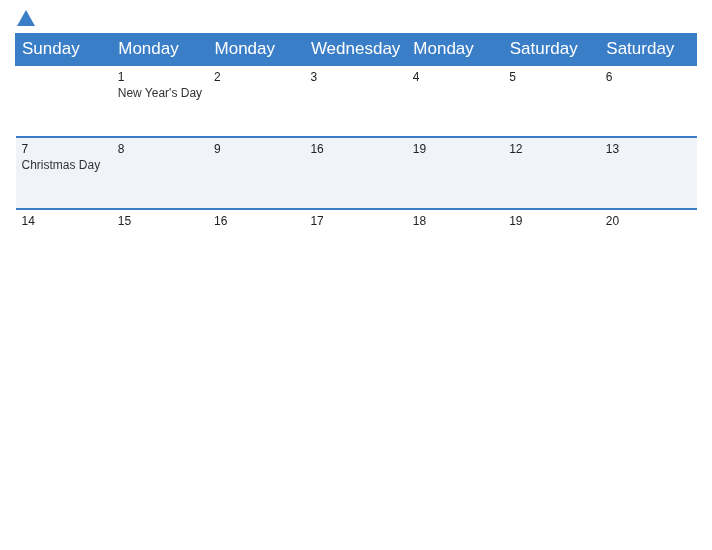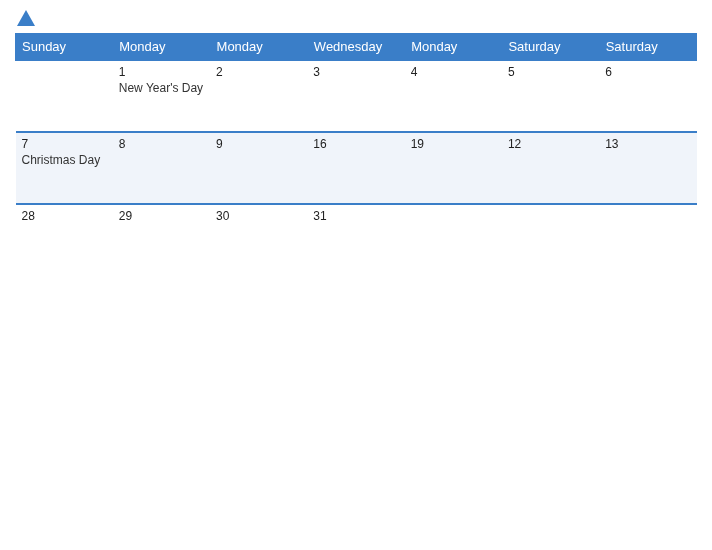--- a/index.html
+++ b/index.html
@@ -62,21 +62,21 @@
       text-align: right;
       min-width: 80px;
     }
     .calendar {
       width: 100%;
       border-collapse: collapse;
     }
     .calendar thead tr th {
       background: #3a7ec8;
       color: #fff;
-      font-size: 13px;
+      font-size: 17px;
       font-weight: normal;
       padding: 5px 6px;
       text-align: left;
       border: 1px solid #3a7ec8;
     }
     .calendar tbody tr td {
       border-top: 2px solid #3a7ec8;
       vertical-align: top;
       padding: 4px 6px 2px 6px;
       width: calc(100% / 7);
@@ -172,30 +172,36 @@
           </td>
           <td>
             <div class="day-num">12</div>
           </td>
           <td>
             <div class="day-num">13</div>
           </td>
         </tr>
         <tr>
           <td>
-            <div class="day-num">28</div>
-          </td>
-          <td>
-            <div class="day-num">29</div>
-          </td>
-          <td>
-            <div class="day-num">30</div>
-          </td>
-          <td>
-            <div class="day-num">31</div>
-          </td>
-          <td></td>
-          <td></td>
-          <td></td>
+            <div class="day-num">14</div>
+          </td>
+          <td>
+            <div class="day-num">15</div>
+          </td>
+          <td>
+            <div class="day-num">16</div>
+          </td>
+          <td>
+            <div class="day-num">17</div>
+          </td>
+          <td>
+            <div class="day-num">18</div>
+          </td>
+          <td>
+            <div class="day-num">19</div>
+          </td>
+          <td>
+            <div class="day-num">20</div>
+          </td>
         </tr>
       </tbody>
   </table>
 </div>
 
 </body></html>

